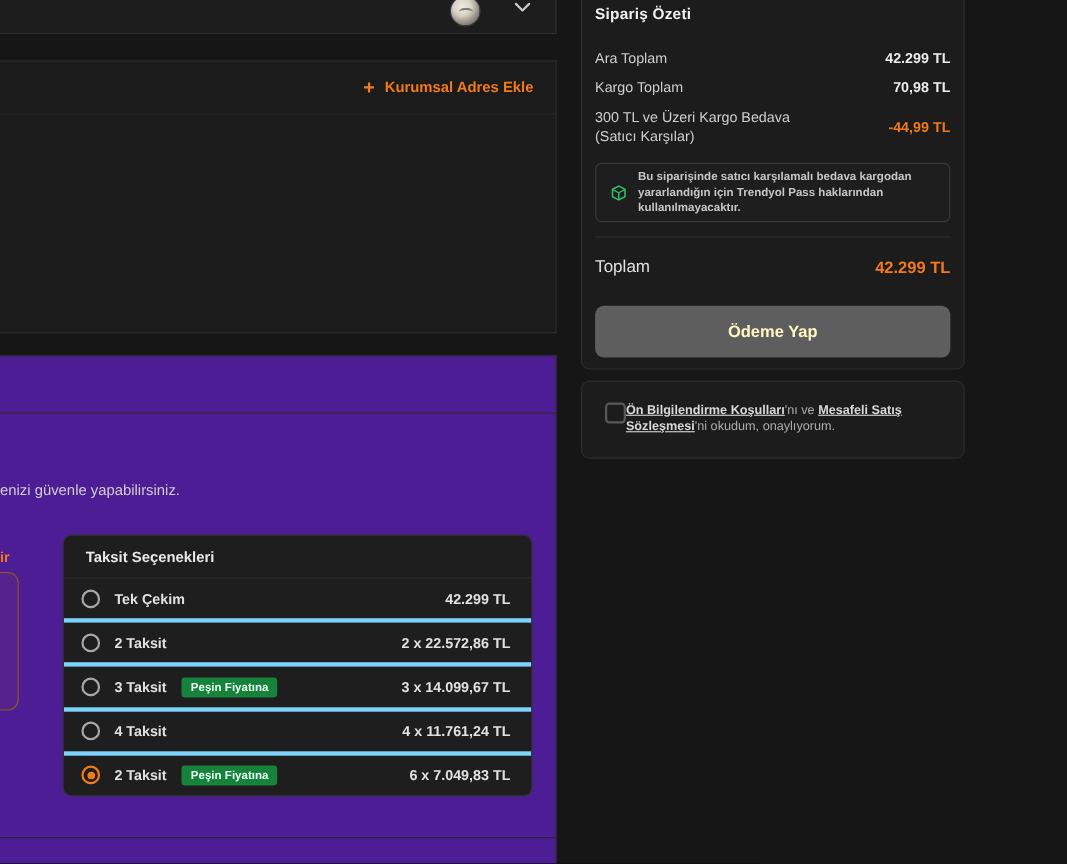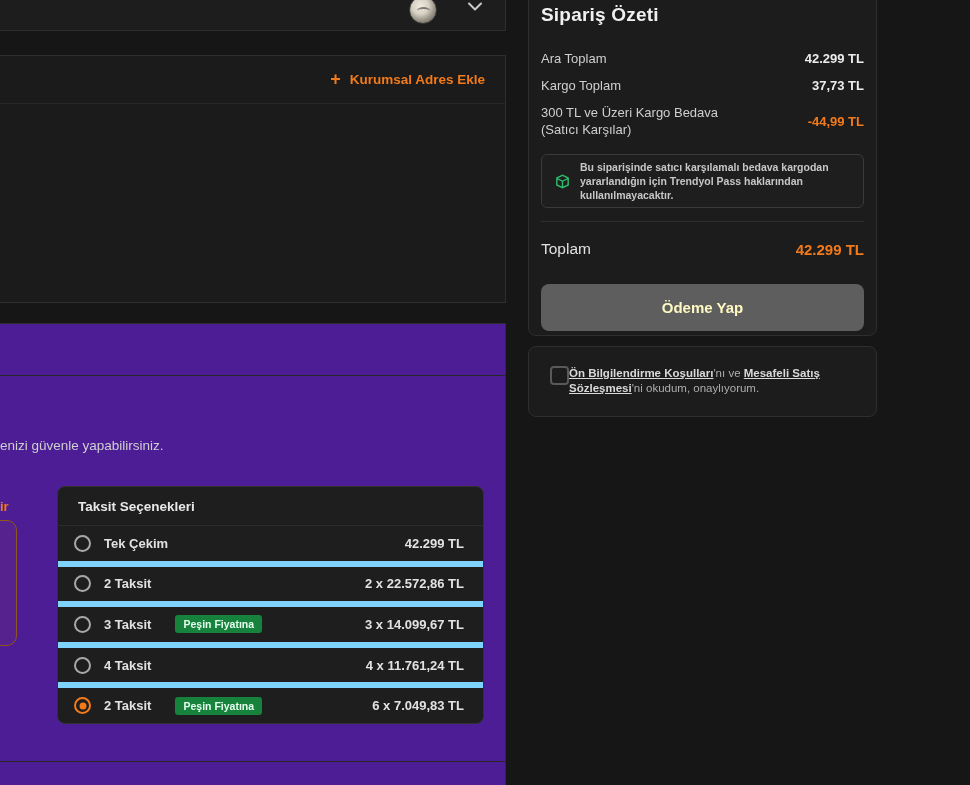--- a/index.html
+++ b/index.html
@@ -31,37 +31,37 @@
   .partial-link { position:absolute; left:0; top:175px; font-size:13px; font-weight:bold;
             color:#f27a1a; cursor:pointer; }
   .partial-card { position:absolute; left:-44px; top:196px; width:61px; height:126px;
             border:1px solid #8f571f; border-radius:10px; background:rgba(242,122,26,0.06); cursor:pointer; }
 
   .taksit { position:absolute; left:57px; top:162px; width:427px; height:238px; background:#1e1e1e;
             border:1px solid #323232; border-radius:8px; display:flex; flex-direction:column; overflow:hidden; }
   .taksit-head { flex:0 0 39px; border-bottom:1px solid #2c2c2c; display:flex; align-items:center;
             padding-left:20px; font-size:13.5px; font-weight:bold; color:#e8e8e8; }
   .opt-row { flex:1; display:flex; align-items:center; padding:0 19px 0 16px;
-            border-bottom:6px solid #7dd3fc; cursor:pointer; }
+            border-bottom:4px solid #7dd3fc; cursor:pointer; }
   .opt-row:last-child { border-bottom:none; }
   .radio { width:17px; height:17px; border-radius:50%; border:2px solid #a8a8a8; margin-right:13px;
             flex:0 0 auto; position:relative; }
   .opt-row.selected .radio { border-color:#f27a1a; }
   .opt-row.selected .radio::after { content:""; position:absolute; left:50%; top:50%;
             transform:translate(-50%,-50%); width:7px; height:7px; border-radius:50%; background:#f27a1a; }
   .opt-label { font-size:13px; font-weight:bold; color:#e2e2e2; }
-  .badge { margin-left:24px; background:#17823b; color:#e6fff0; font-size:10.5px; font-weight:bold;
+  .badge { margin-left:14px; background:#17823b; color:#e6fff0; font-size:10.5px; font-weight:bold;
             padding:3px 8px; border-radius:3px; }
   .opt-value { margin-left:auto; font-size:13px; font-weight:bold; color:#e2e2e2; }
   .bottom-divider { position:absolute; left:0; top:437px; width:506px; border-top:1px solid #262626; }
 
   
   .summary { position:absolute; left:528px; top:-20px; width:349px; height:356px; background:#1c1c1c;
             border:1px solid #2e2e2e; border-radius:8px; padding:23px 12px 0 12px; }
-  .sum-title { font-size:19px; font-weight:bold; color:#f0f0f0; margin-bottom:24px; letter-spacing:.2px; }
+  .sum-title { font-size:14px; font-weight:bold; color:#f0f0f0; margin-bottom:24px; letter-spacing:.2px; }
   .sum-row { display:flex; justify-content:space-between; align-items:center; margin-bottom:10px; }
   .sum-label { font-size:13px; color:#cfcfcf; max-width:180px; line-height:17px; }
   .sum-value { font-size:13px; font-weight:bold; color:#ececec; white-space:nowrap; }
   .orange { color:#f27a1a !important; }
   .pass-box { margin-top:16px; border:1px solid #3a3a3a; border-radius:6px; height:54px; display:flex;
             align-items:center; padding:0 12px; gap:9px; background:#1e1e1e; }
   .pass-text { font-size:10.5px; font-weight:bold; color:#c7c7c7; line-height:14px; }
   .sum-divider { margin-top:13px; border-top:1px solid #2e2e2e; }
   .total-row { margin-top:18px; display:flex; justify-content:space-between; align-items:flex-end; }
   .total-label { font-size:15.5px; color:#e0e0e0; }
@@ -145,21 +145,21 @@
 
   <div class="summary">
     <div class="sum-title">Sipariş Özeti</div>
 
     <div class="sum-row">
       <span class="sum-label">Ara Toplam</span>
       <span class="sum-value">42.299 TL</span>
     </div>
     <div class="sum-row">
       <span class="sum-label">Kargo Toplam</span>
-      <span class="sum-value">37,73 TL</span>
+      <span class="sum-value">70,98 TL</span>
     </div>
     <div class="sum-row">
       <span class="sum-label">300 TL ve Üzeri Kargo Bedava (Satıcı Karşılar)</span>
       <span class="sum-value orange">-44,99 TL</span>
     </div>
 
     <div class="pass-box">
       <svg width="17" height="17" viewBox="0 0 24 24" fill="#2ebd6b" style="flex:0 0 auto">
         <path d="M12 2 3 6.5v11L12 22l9-4.5v-11L12 2zm0 2.2 6.5 3.2L12 10.6 5.5 7.4 12 4.2zM5 9l6 3v7.2l-6-3V9zm14 7.2-6 3V12l6-3v7.2z"></path>
       </svg>

